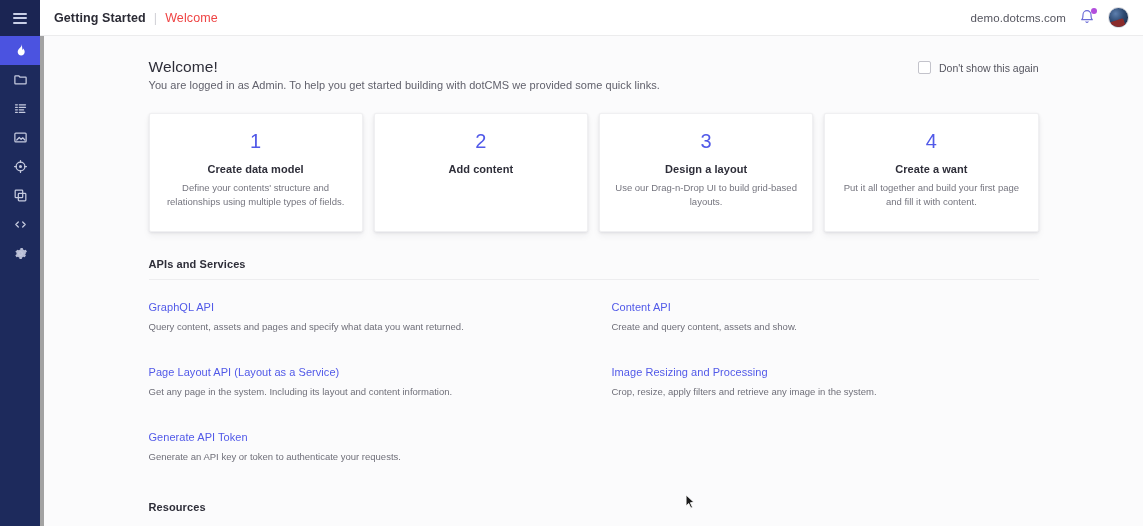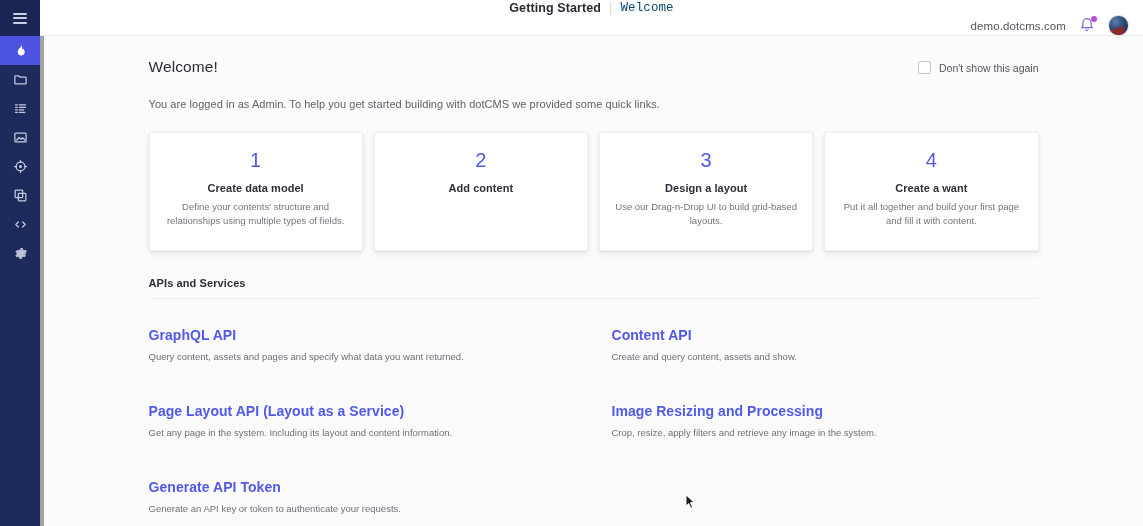--- a/index.html
+++ b/index.html
@@ -77,43 +77,41 @@
     background: #f2f2f4;
   }
   .topbar {
     height: 32px;
     min-height: 36px;
     background: #ffffff;
     display: flex;
     align-items: center;
     padding: 0 14px 0 14px;
     border-bottom: 1px solid #ececed;
-    flex-direction: column;
   }
   .breadcrumb {
     display: flex;
     align-items: center;
     gap: 8px;
     font-size: 12.5px;
   }
   .crumb-main {
     color: #2b2b35;
     font-weight: 600;
     letter-spacing: .1px;
   }
   .crumb-sep {
     color: #d3d3d8;
     font-weight: 300;
     font-size: 13px;
   }
   .crumb-sub {
-    color: #0c4a6e;
+    color: #ef4444;
     font-weight: 400;
     letter-spacing: .1px;
-    font-family: Liberation Mono, monospace;
   }
   .topbar-right {
     margin-left: auto;
     display: flex;
     align-items: center;
     gap: 13px;
   }
   .host-label {
     font-size: 11.5px;
     color: #55555f;
@@ -165,21 +163,21 @@
     display: flex;
     align-items: flex-start;
   }
   .welcome-title {
     font-size: 15.5px;
     color: #2d2d38;
     font-weight: 400;
     letter-spacing: .1px;
   }
   .welcome-sub {
-    margin-top: 22px;
+    margin-top: 3px;
     font-size: 11px;
     color: #61616c;
     letter-spacing: .05px;
   }
   .dontshow {
     margin-left: auto;
     display: flex;
     align-items: center;
     gap: 8px;
     margin-top: 3px;
@@ -248,26 +246,25 @@
   }
 
   .link-grid {
     display: grid;
     grid-template-columns: 1fr 1fr;
     column-gap: 36px;
     row-gap: 0;
   }
   .link-block { padding-top: 21px; padding-bottom: 13px; }
   .link-title {
-    font-size: 14px;
-    font-weight: 700;
+    font-size: 11px;
+    font-weight: 400;
     color: #5159e8;
     cursor: pointer;
     letter-spacing: .05px;
-    margin-top: 7px;
   }
   .link-desc {
     margin-top: 8px;
     font-size: 9.5px;
     color: #6f6f79;
   }
 
   
   .cursor {
     position: absolute;

